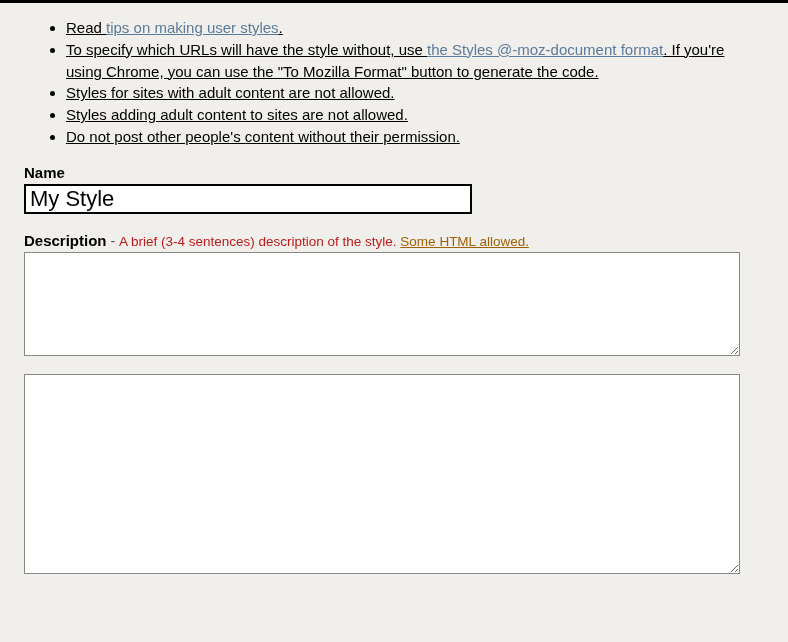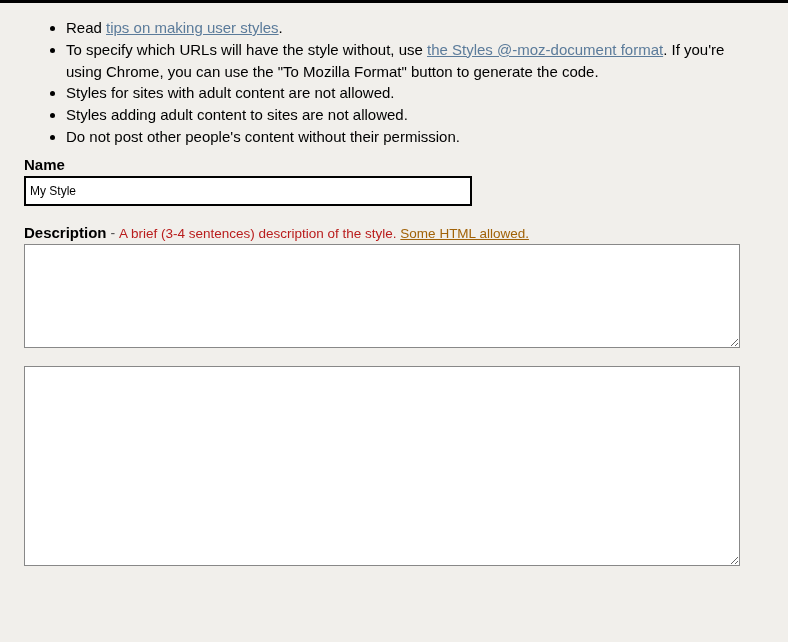--- a/index.html
+++ b/index.html
@@ -16,21 +16,22 @@
       height: 642px;
       overflow: hidden;
       border-top: 3px solid #000;
     }
     .content {
       padding: 14px 24px 24px 24px;
     }
     ul.tips {
       list-style: disc;
       padding-left: 42px;
-      margin-bottom: 8px;
+      margin-bottom: 16px;
+      text-decoration: underline;
     }
     ul.tips li {
       line-height: 1.45;
       font-size: 15px;
     }
     a.link {
       color: #5b7b9a;
       text-decoration: underline;
     }
     .field {
@@ -52,21 +53,21 @@
     }
     .label-row {
       margin-bottom: 3px;
     }
     input.text-input {
       width: 448px;
       height: 30px;
       border: 2px solid #000;
       background: #fff;
       font-family: inherit;
-      font-size: 12px;
+      font-size: 22px;
       padding: 2px 4px;
       outline: none;
     }
     textarea.ta {
       width: 716px;
       border: 1px solid #888;
       background: #fff;
       font-family: inherit;
       font-size: 14px;
       padding: 4px;

